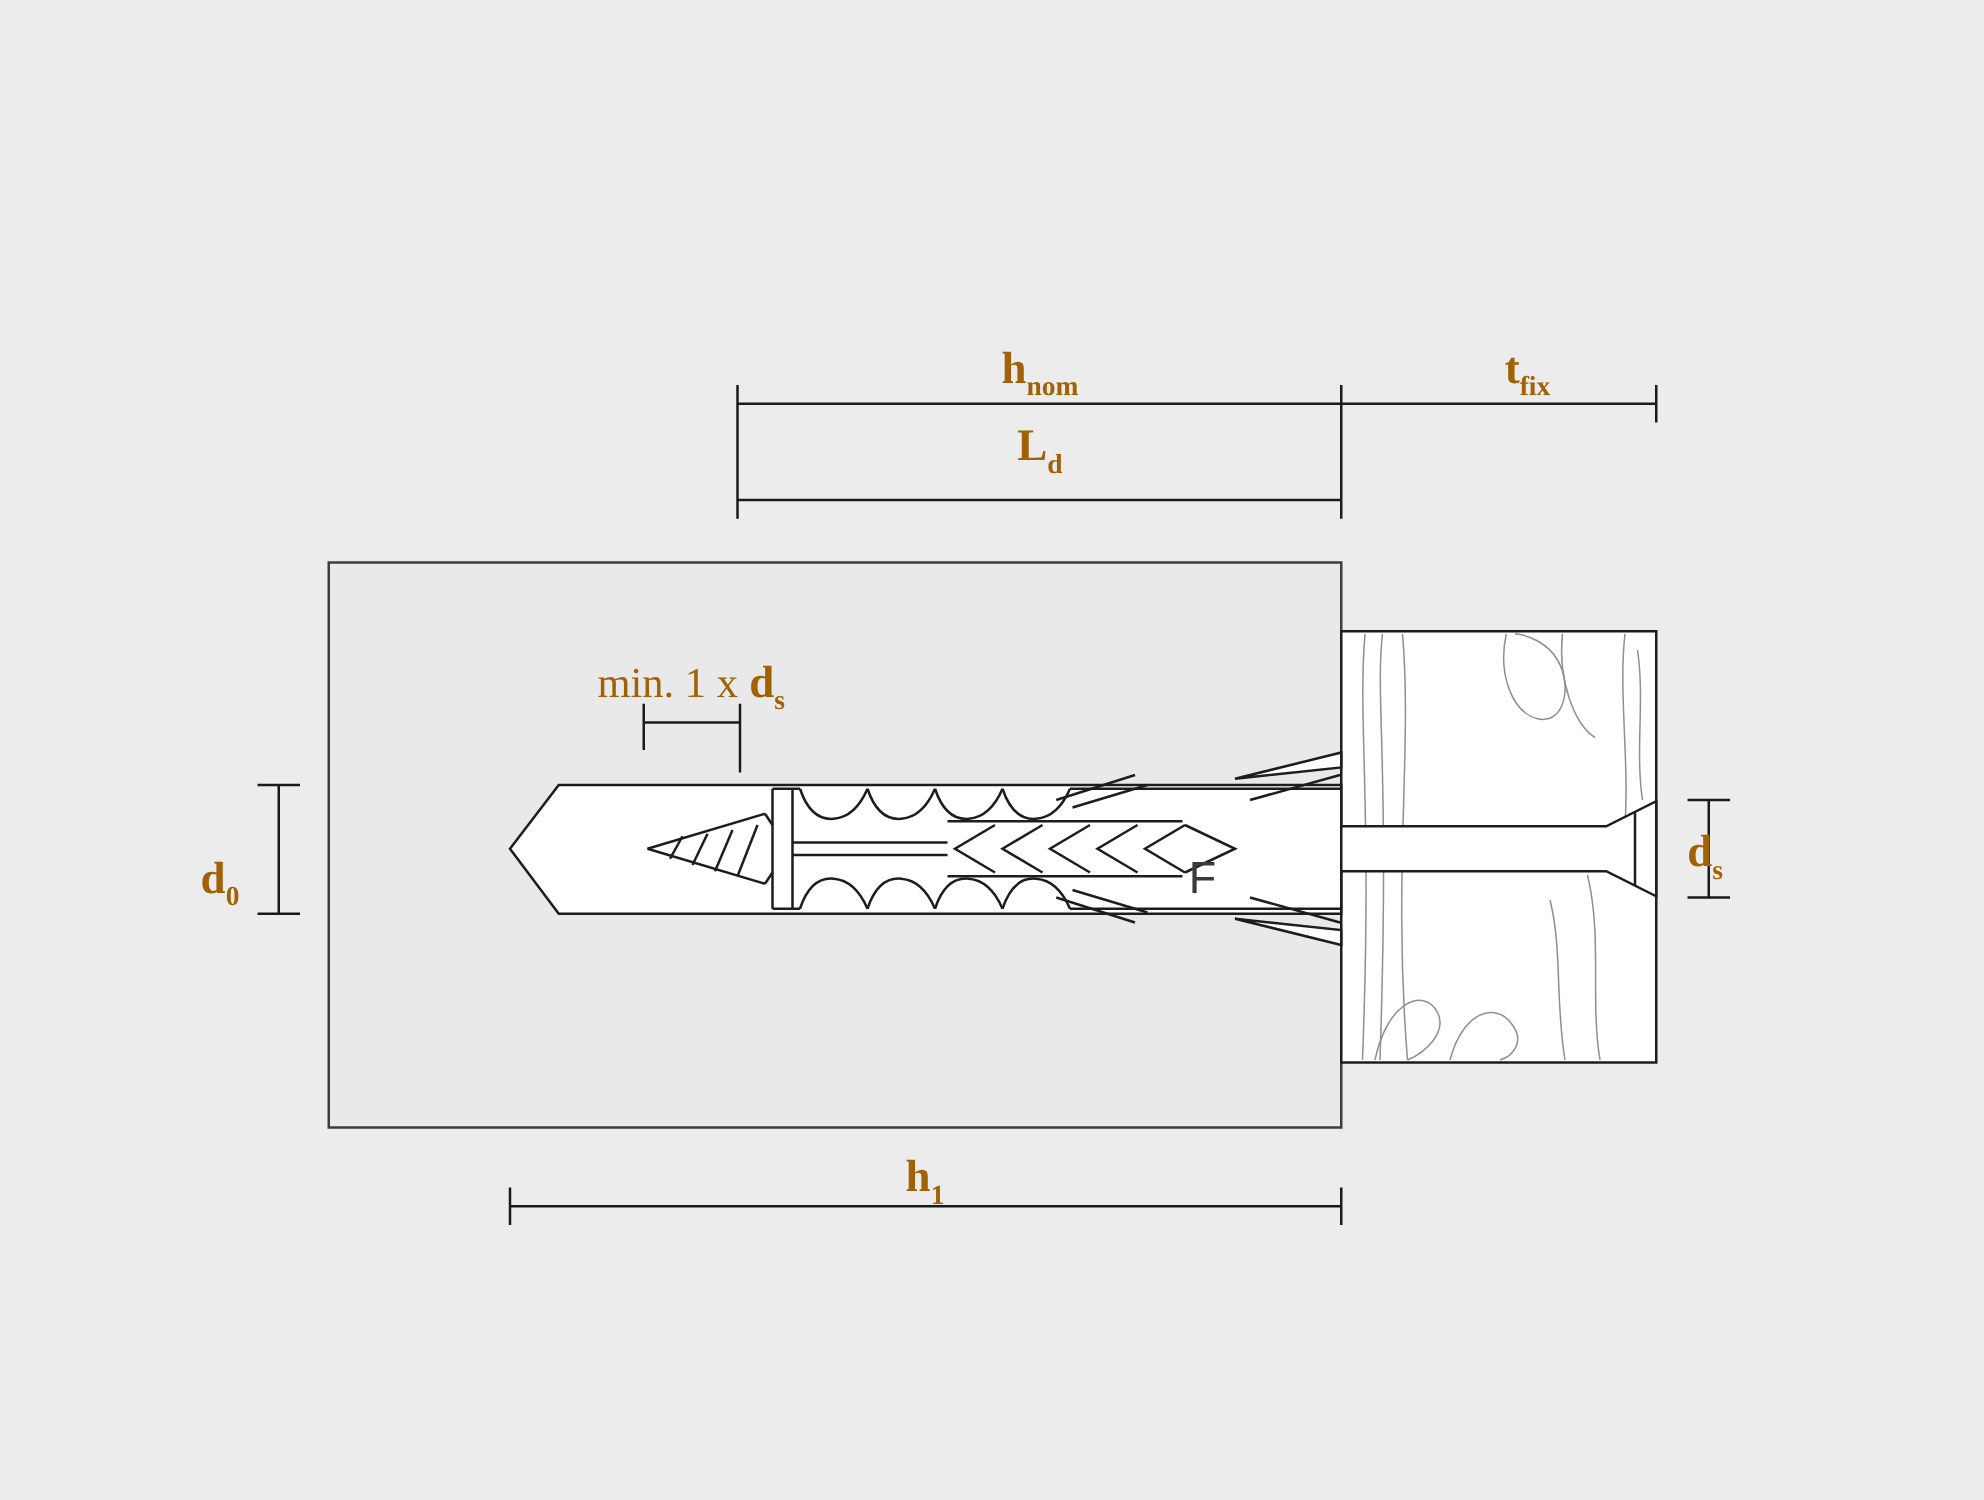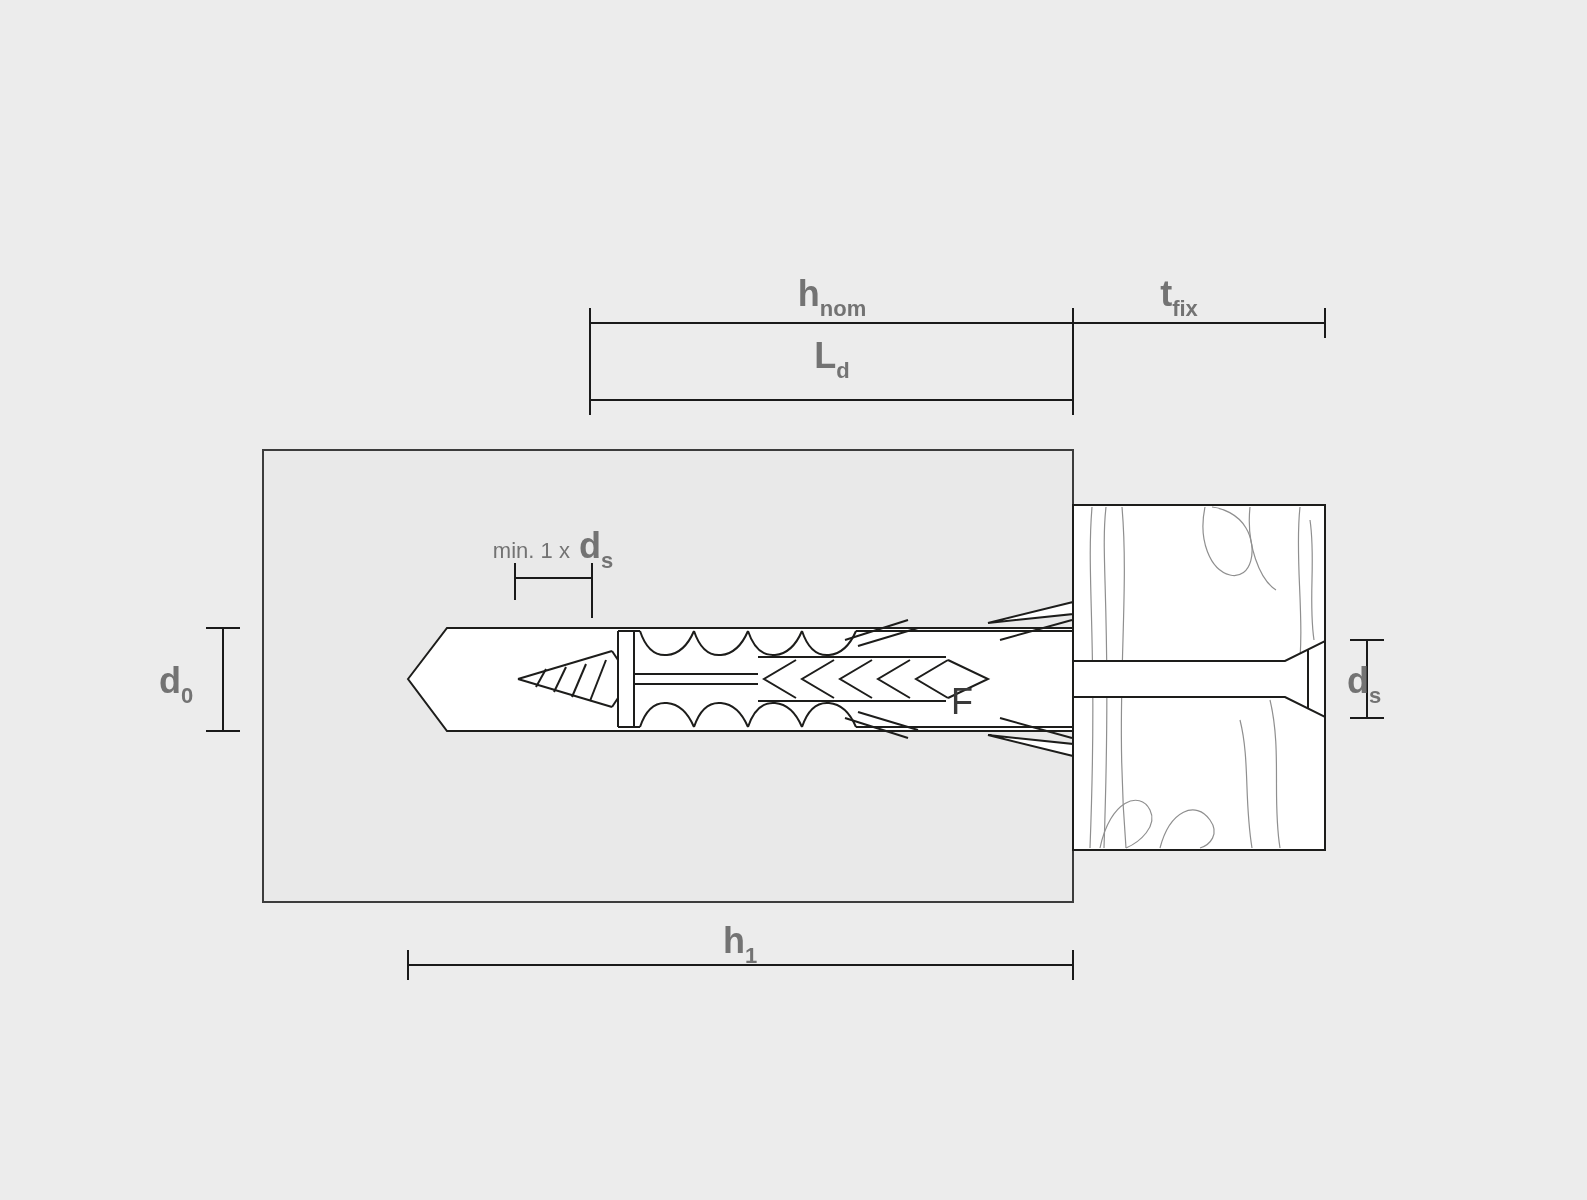--- a/index.html
+++ b/index.html
@@ -7,36 +7,37 @@
     position:relative;
     width:1587px;height:1200px;
     background:#ececec;
     overflow:hidden;
     font-family:"Liberation Sans", sans-serif;
   }
   .drawing{position:absolute;left:0;top:0;}
   .dim-label{
     position:absolute;
     transform:translate(-50%,-50%);
-    color:#737373;
+    color:#a16207;
     font-size:36px;
     font-weight:bold;
     white-space:nowrap;
     line-height:1;
+    font-family:Liberation Serif, serif;
   }
   .dim-label .sub{
     font-size:22px;
     font-weight:bold;
     position:relative;
     top:10px;
   }
   .dim-label .prefix{
     font-weight:normal;
     margin-right:9px;
-    font-size:22px;
+    font-size:34px;
   }
   .force-label{
     position:absolute;
     transform:translate(-50%,-50%);
     color:#3a3a3a;
     font-size:36px;
     font-weight:normal;
     line-height:1;
   }
 </style>
@@ -171,33 +172,33 @@
         <line x1="1350" y1="640" x2="1384" y2="640"></line>
         <line x1="1350" y1="718" x2="1384" y2="718"></line>
       </g>
     </g>
   </svg>
 
   <div class="dim-label" style="left:832px;top:294px;">
     <span>h</span><span class="sub">nom</span>
   </div>
 
-  <div class="dim-label" style="left:1179px;top:294px;text-align:center;">
+  <div class="dim-label" style="left:1222px;top:294px;text-align:center;">
     <span>t</span><span class="sub">fix</span>
   </div>
 
   <div class="dim-label" style="left:832px;top:356px;">
     <span>L</span><span class="sub">d</span>
   </div>
 
   <div class="dim-label" style="left:740px;top:941px;">
     <span>h</span><span class="sub">1</span>
   </div>
 
-  <div class="dim-label" style="left:176px;top:681px;">
+  <div class="dim-label" style="left:176px;top:702px;">
     <span>d</span><span class="sub">0</span>
   </div>
 
   <div class="dim-label" style="left:1364px;top:681px;">
     <span>d</span><span class="sub">s</span>
   </div>
 
   <div class="dim-label" style="left:553px;top:546px;">
     <span class="prefix">min. 1 x</span><span>d</span><span class="sub">s</span>
   </div>

